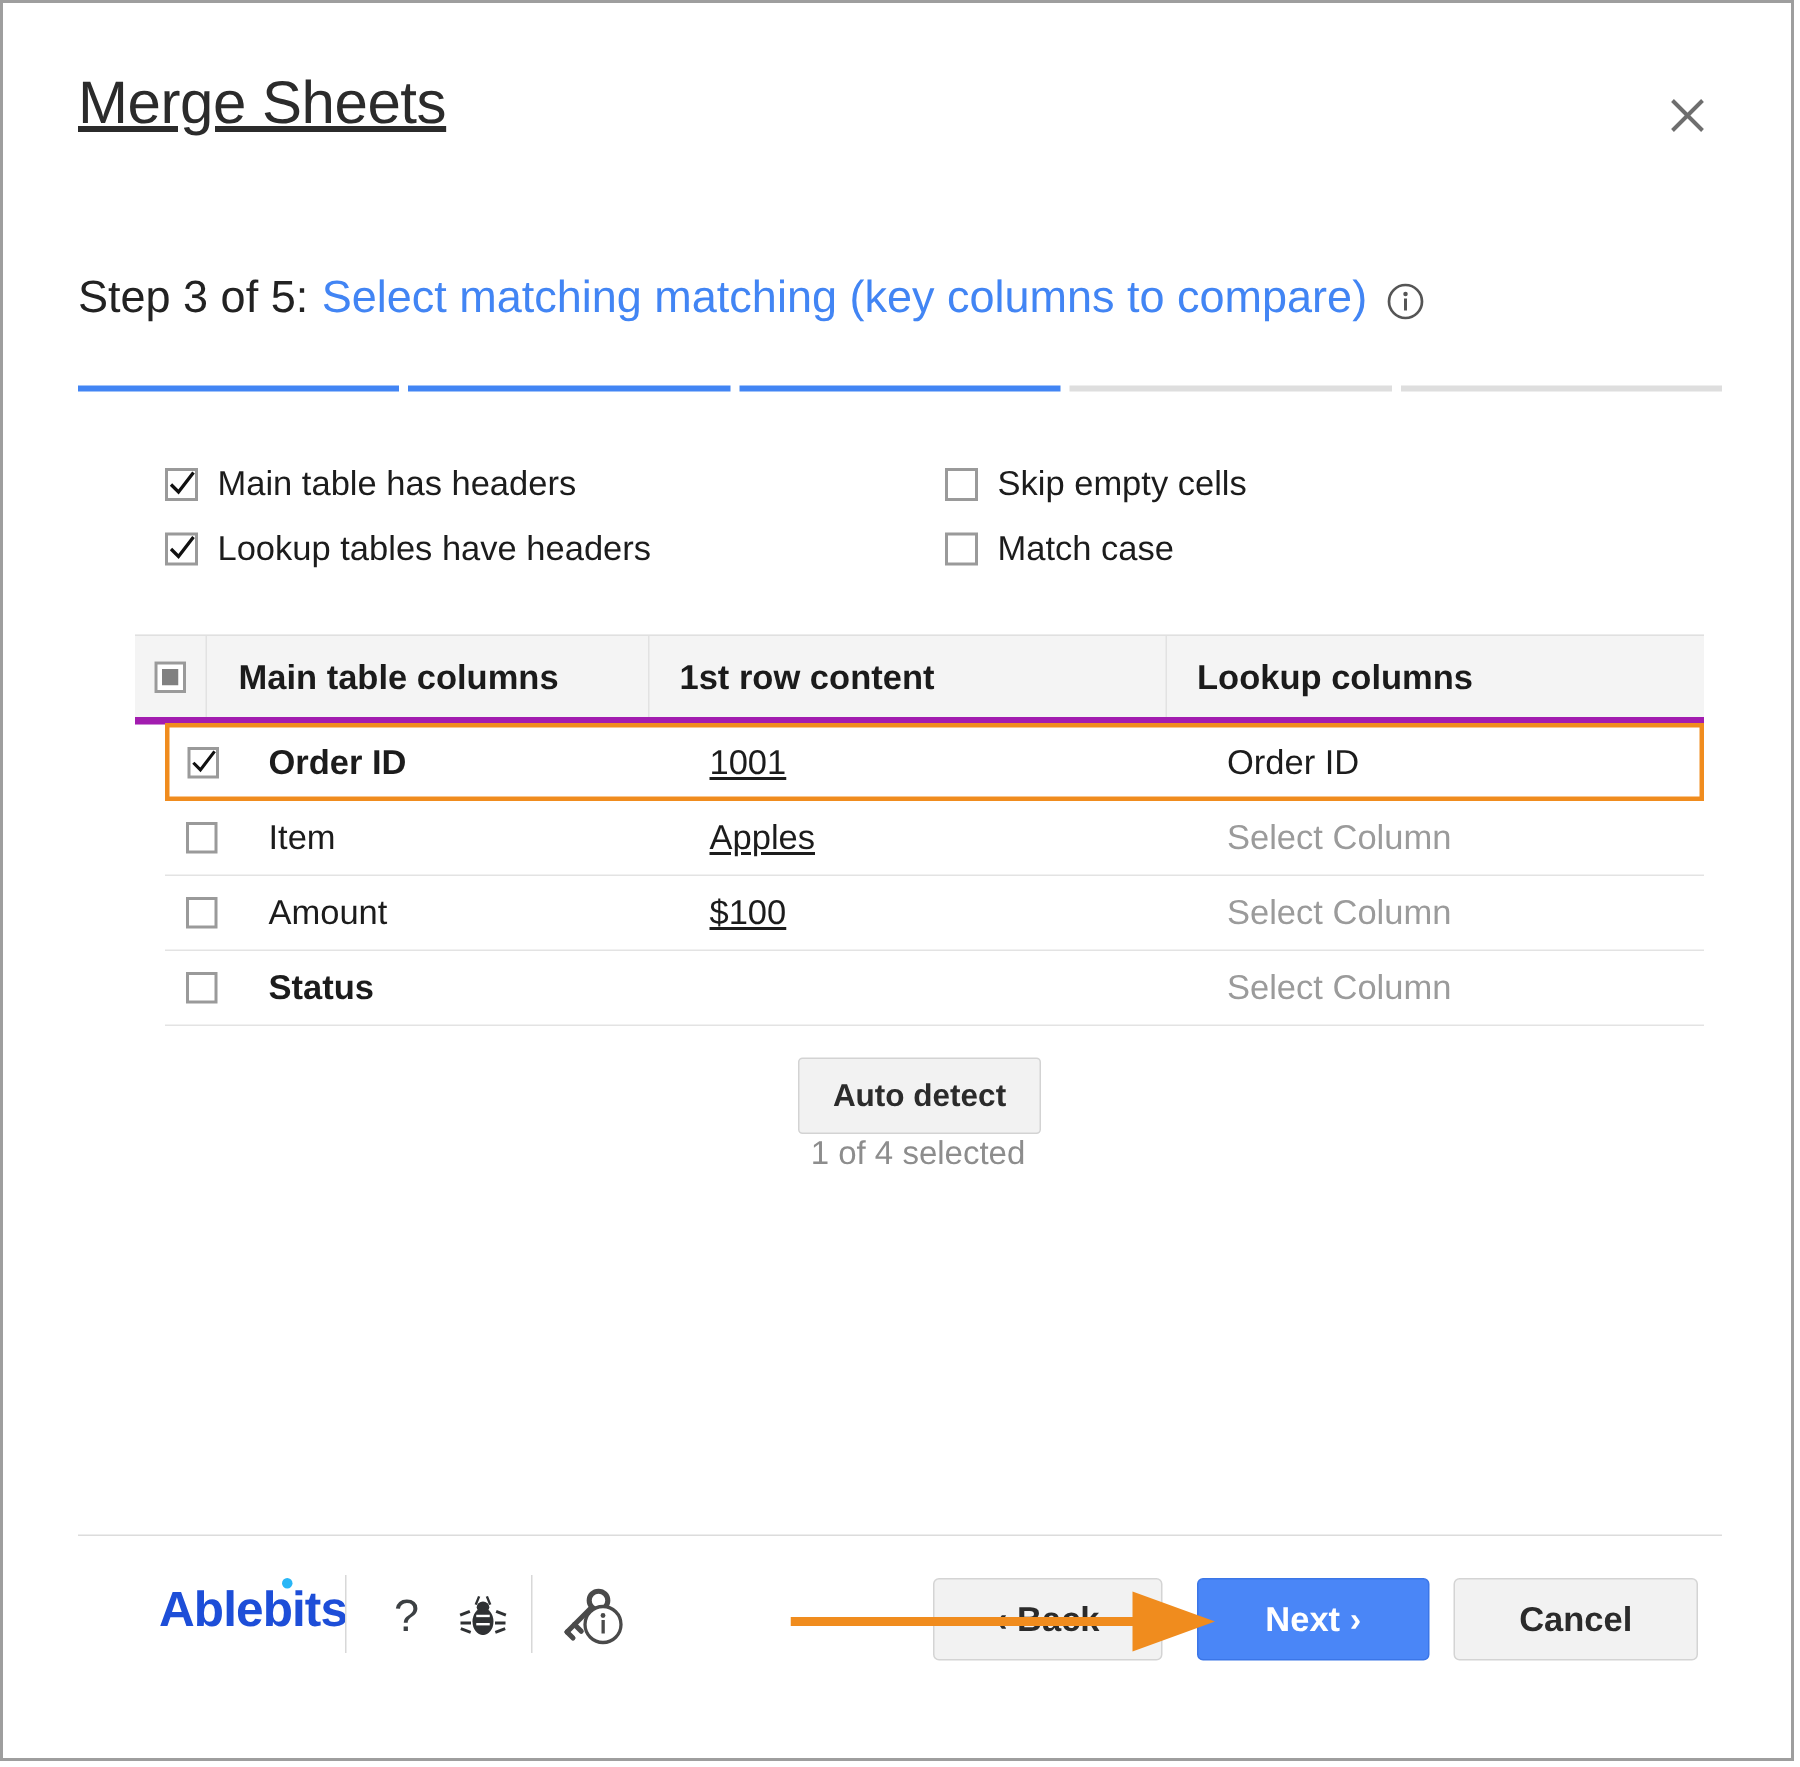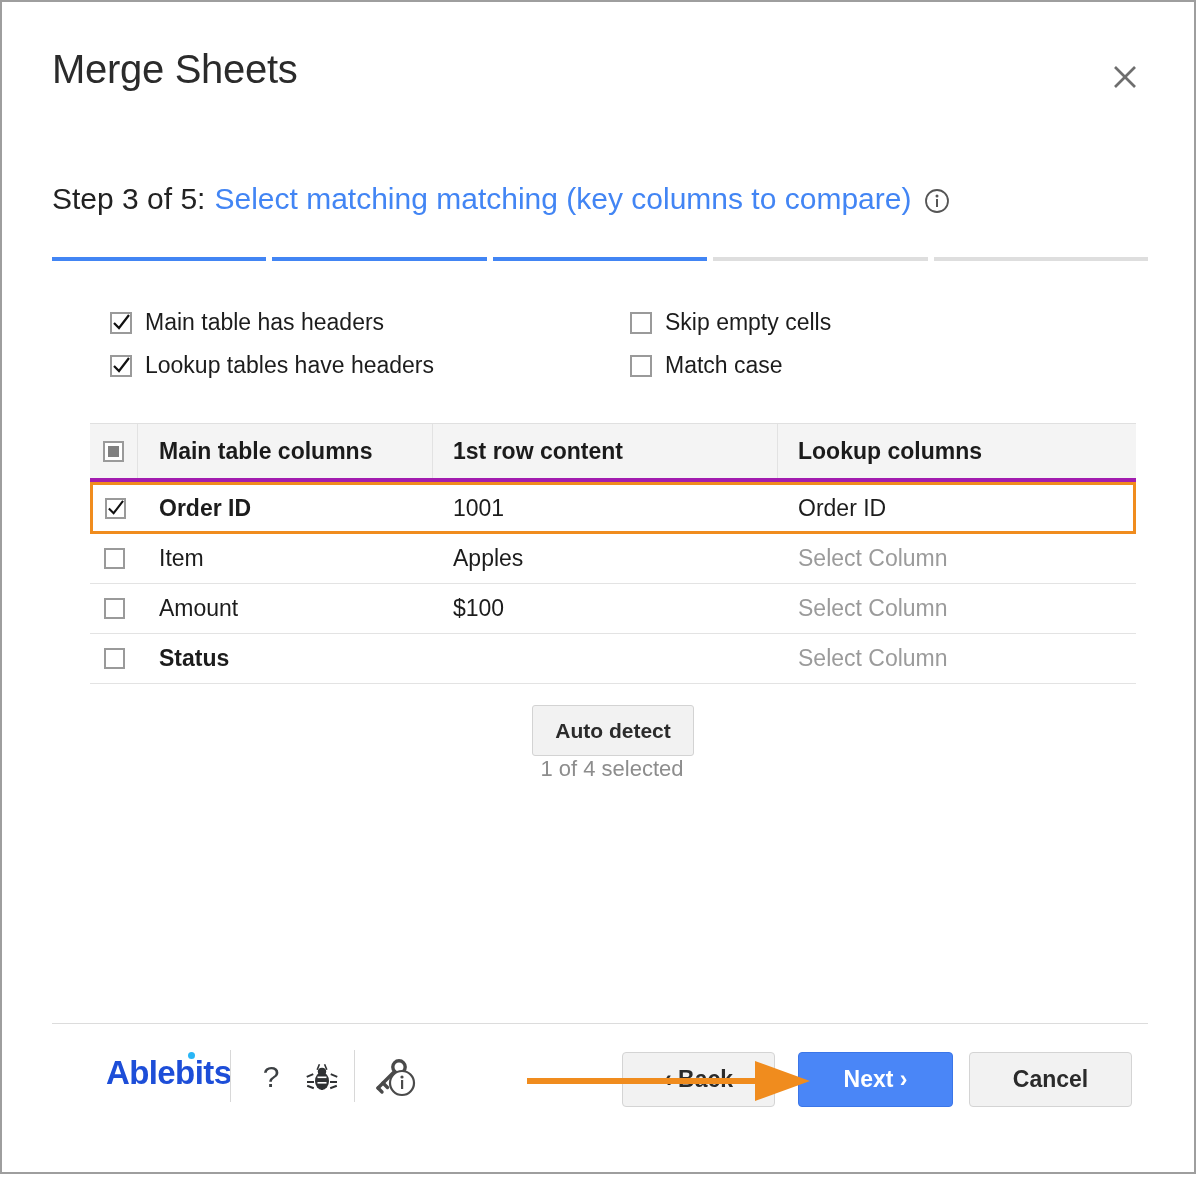--- a/index.html
+++ b/index.html
@@ -26,20 +26,21 @@
   
   .dlg-title {
     position: absolute;
     left: 50px;
     top: 47px;
     font-size: 40px;
     font-weight: 400;
     color: #2b2b2b;
     letter-spacing: -0.3px;
     line-height: 1;
+    text-decoration: underline;
   }
   .close-btn {
     position: absolute;
     right: 52px;
     top: 58px;
     width: 34px;
     height: 34px;
     cursor: pointer;
     display: flex;
     align-items: center;
@@ -153,20 +154,21 @@
   .th.c1  { width: 295px; padding-left: 21px; border-right: 1px solid #e2e2e2; }
   .th.c2  { width: 345px; padding-left: 20px; border-right: 1px solid #e2e2e2; }
   .th.c3  { flex: 1; padding-left: 20px; }
 
   .trow {
     display: flex;
     height: 50px;
     align-items: center;
     border-bottom: 1px solid #e3e3e3;
     box-sizing: border-box;
+    margin-left: 20px;
   }
   .trow.highlight {
     border: 3px solid #F08C1E;
     height: 52px;
     background: #ffffff;
     position: relative;
     z-index: 2;
     margin-top: -1px;
   }
   .td {
@@ -174,21 +176,21 @@
     color: #1c1c1c;
     box-sizing: border-box;
     display: flex;
     align-items: center;
     height: 100%;
     overflow: hidden;
     white-space: nowrap;
   }
   .td.sel { width: 48px; justify-content: center; }
   .td.c1  { width: 295px; padding-left: 21px; }
-  .td.c2  { width: 345px; padding-left: 20px; }
+  .td.c2  { width: 345px; padding-left: 20px; text-decoration: underline; }
   .td.c3  { flex: 1; padding-left: 20px; }
   .trow.highlight .td.sel { width: 45px; }
   .trow.highlight .td.c1  { width: 295px; }
   .td.bold { font-weight: bold; }
   .td.placeholder { color: #9b9b9b; }
 
   .cbx.sm {
     width: 21px;
     height: 21px;
   }

